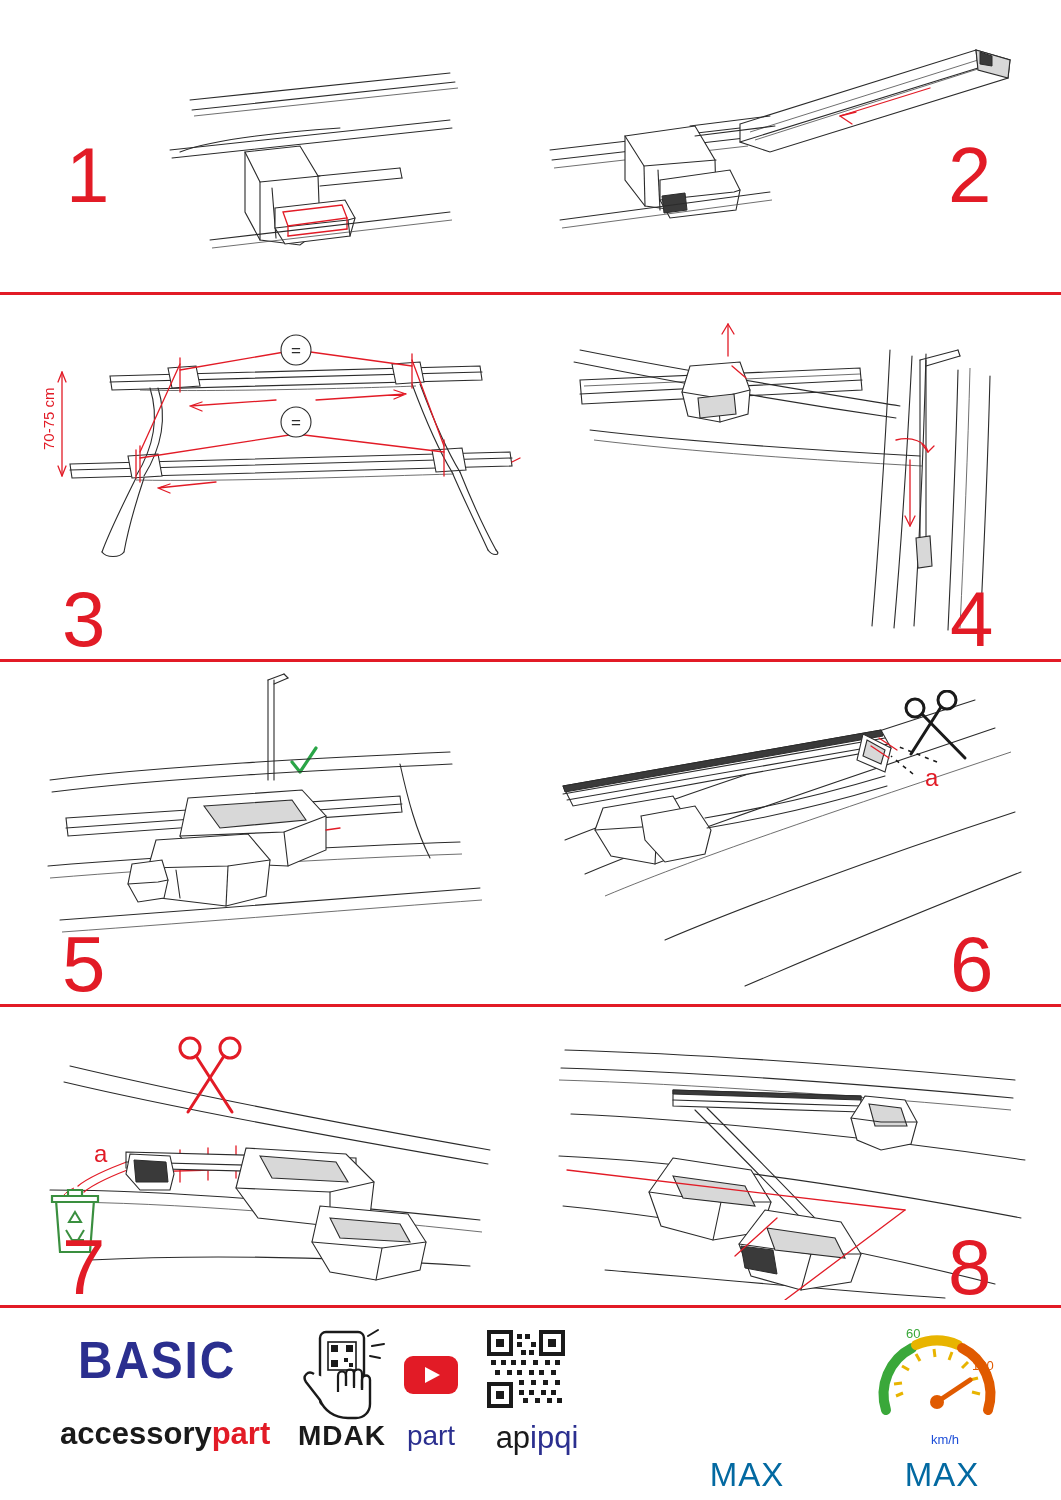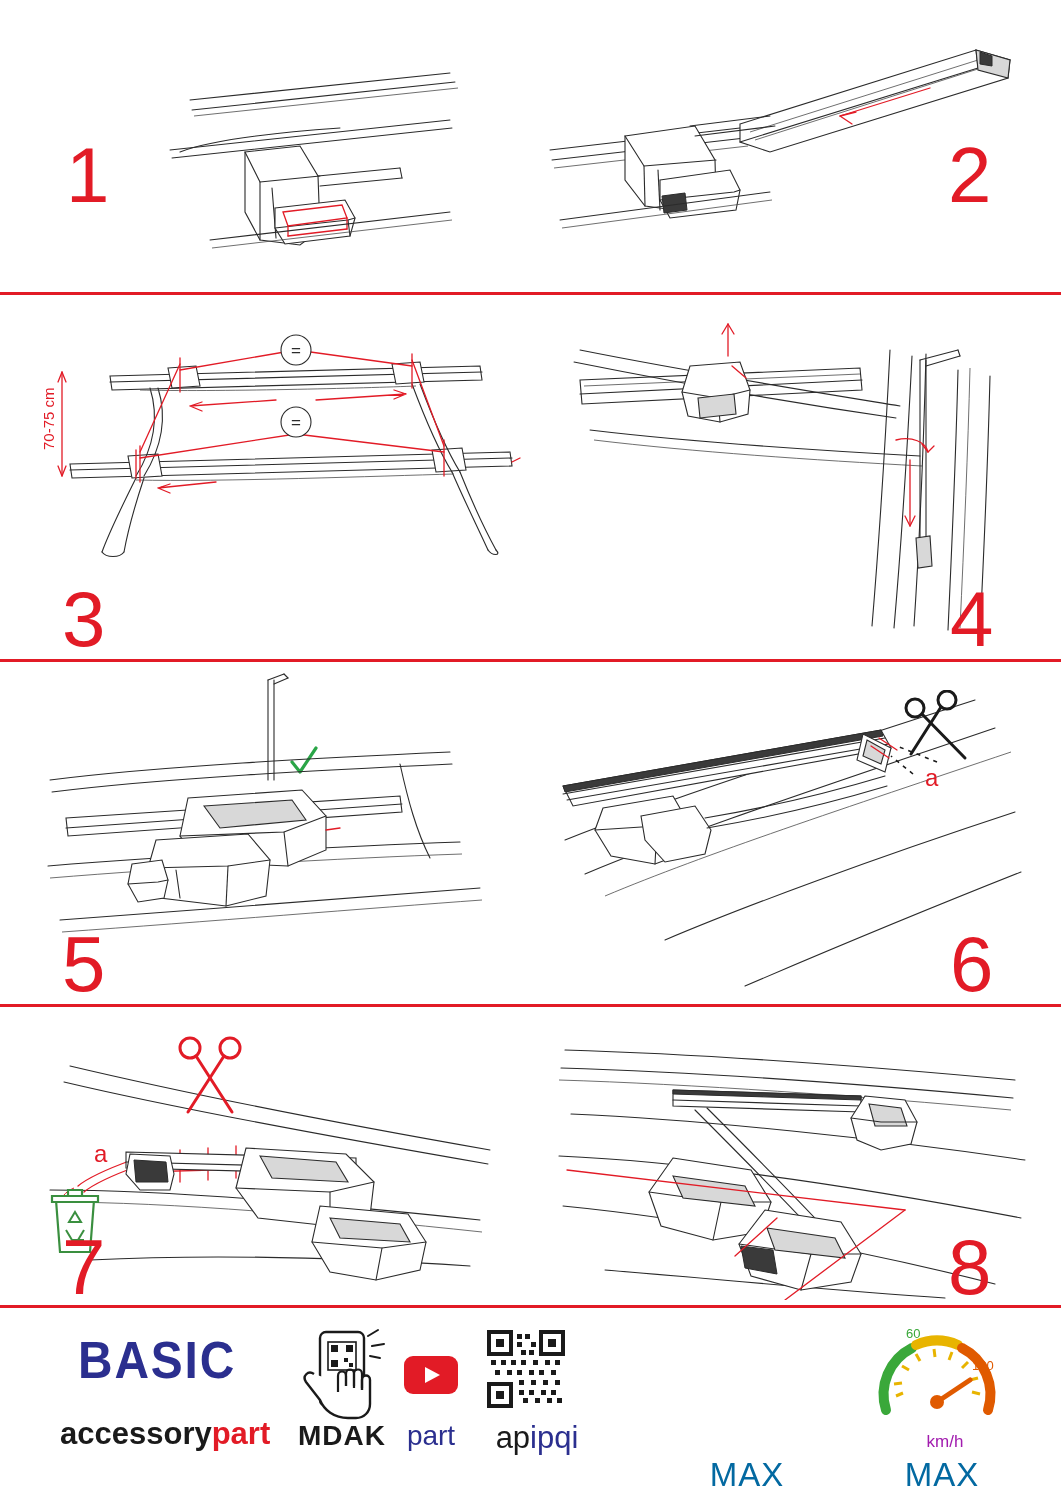--- a/index.html
+++ b/index.html
@@ -140,21 +140,21 @@
     text-align: center;
     font-size: 33px;
     color: #0369a1;
     letter-spacing: 1px;
   }
   .weight-max { left: 667px; top: 148px; }
   .speed-max  { left: 862px; top: 148px; }
   .gauge-wrap { position: absolute; left: 872px; top: 14px; }
   .kmh-label {
     position: absolute; left: 895px; top: 124px; width: 100px; text-align: center;
-    font-size: 17px; color: #a21caf;
+    font-size: 13px; color: #1d4ed8;
   }
 </style>
 </head>
 <body>
 
 <div class="sheet">
 
   <div class="rule r1"></div>
   <div class="rule r2"></div>
   <div class="rule r3"></div>

